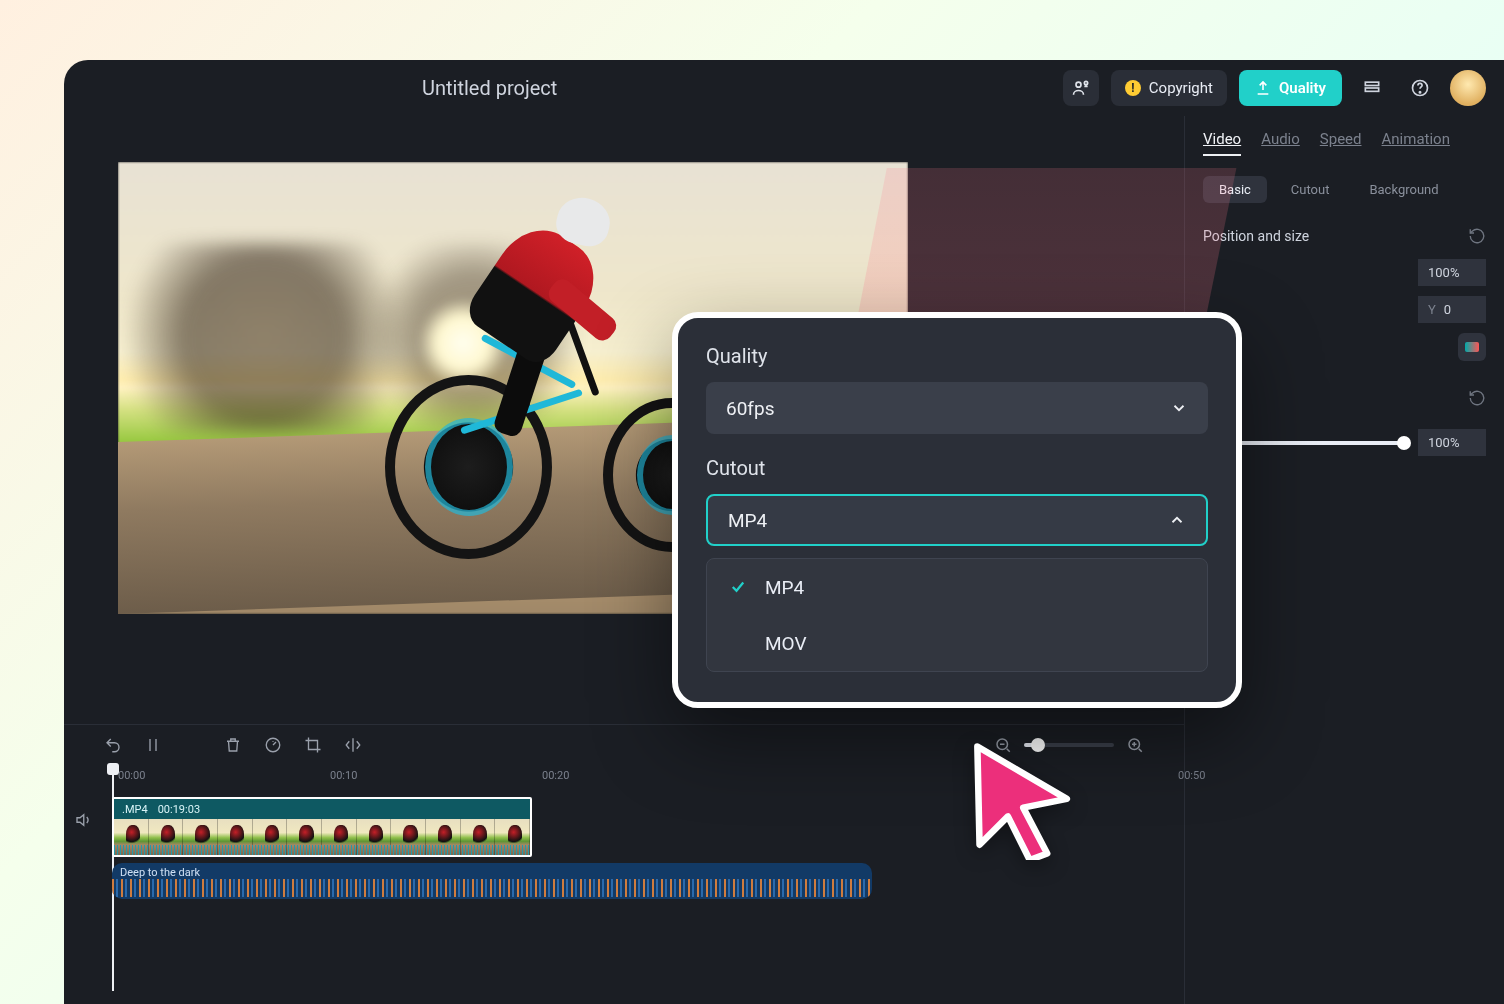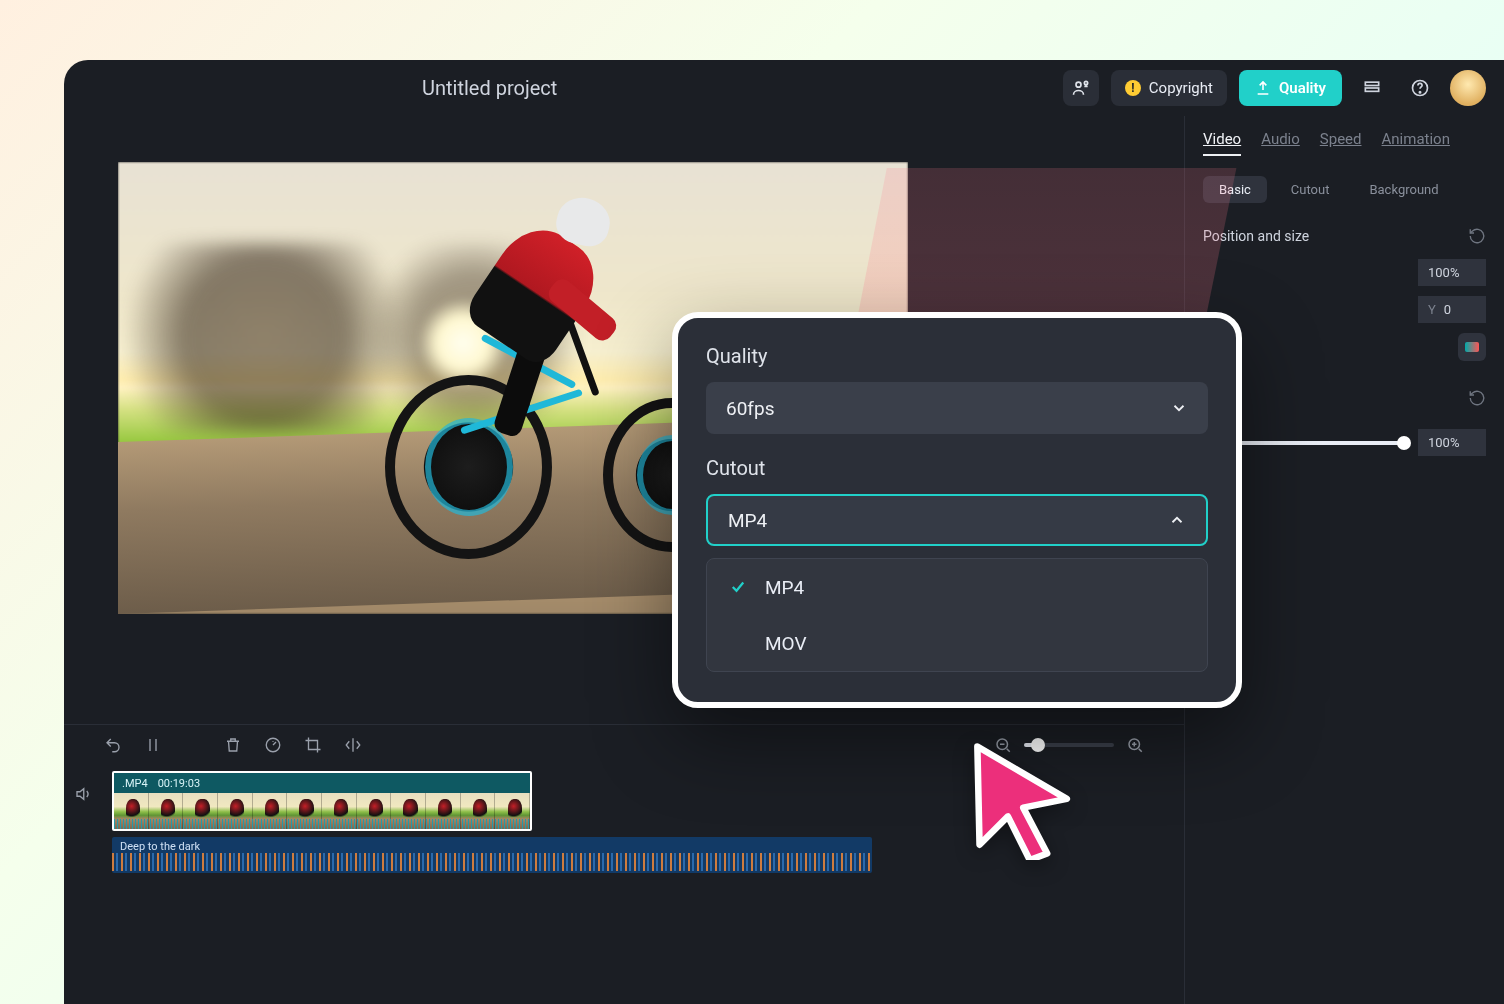--- a/index.html
+++ b/index.html
@@ -76,21 +76,21 @@
   .playhead { position:absolute; left:0; top:0; bottom:-200px; width:2px; background:#eef0f4; }
   .playhead::before { content:""; position:absolute; top:-2px; left:-5px; width:12px; height:12px; background:#eef0f4; border-radius:3px; }
   .tracks { position:relative; margin-left:48px; margin-top:6px; }
   .speaker { position:absolute; left:-38px; top:14px; color:#9aa0ab; }
   .clip { position:relative; height:60px; width:420px; border:2px solid #fff; border-radius:2px; background:#f9a8d4; overflow:hidden; }
   .clip-header { position:absolute; top:0; left:0; right:0; height:20px; background:#0e5962; color:#d8f4f7; font-size:11px; display:flex; align-items:center; gap:10px; padding:0 8px; }
   .thumbs { position:absolute; top:20px; left:0; right:0; bottom:0; display:flex; }
   .thumb { flex:1; background:linear-gradient(180deg,#e8dfc0 0%,#f0e8c0 38%,#8fbf4a 52%,#5f9534 62%,#a48866 72%,#7b6850 100%); border-right:1px solid rgba(0,0,0,.25); position:relative; }
   .thumb::after { content:""; position:absolute; left:36%; top:18%; width:42%; height:64%; background:radial-gradient(circle at 40% 30%,#c41f27 0%,#111 50%,transparent 60%); border-radius:40%; }
   .wave { position:absolute; left:0; right:0; bottom:0; height:10px; background:repeating-linear-gradient(90deg,#2799a8 0 1px,transparent 1px 3px); }
-  .audio-clip { margin-top:6px; height:36px; width:760px; background:#123a66; border-radius:2px; position:relative; color:#cfe0f4; font-size:11px; padding:3px 8px 0; overflow:hidden; }
+  .audio-clip { margin-top:6px; height:36px; width:760px; background:#123a66; border-radius:10px; position:relative; color:#cfe0f4; font-size:11px; padding:3px 8px 0; overflow:hidden; }
   .audio-wave { position:absolute; left:0; right:0; bottom:2px; height:18px; background:repeating-linear-gradient(90deg,#f08838 0 2px,transparent 2px 4px,#2f72b8 4px 6px,transparent 6px 9px); opacity:.85; }
   
   .modal { position:absolute; left:608px; top:252px; width:570px; background:#2b2f38; border:6px solid #fff; border-radius:26px; padding:26px 28px 30px; color:#e9edf5; box-shadow:0 30px 80px rgba(0,0,0,.45); }
   .m-label { font-size:20px; margin-bottom:14px; color:#dfe3ea; }
   .m-select { height:52px; background:#3a3f4a; border-radius:8px; display:flex; align-items:center; justify-content:space-between; padding:0 20px; font-size:19px; color:#eef0f4; cursor:pointer; margin-bottom:22px; }
   .m-select.open { border:2px solid #21d0c9; background:#353a45; }
   .m-dropdown { background:#32363f; border:1px solid #3f4450; border-radius:8px; overflow:hidden; margin-top:-10px; }
   .m-option { height:56px; display:flex; align-items:center; gap:18px; padding:0 22px; font-size:19px; color:#e9edf5; cursor:pointer; }
   .check { width:18px; color:#21d0c9; }
   .chev { width:18px; height:18px; }
@@ -201,20 +201,27 @@
             <div class="slider">
                 <div class="fill" style="width:16%"></div>
                 <div class="knob" style="left:16%"></div>
               </div>
             <svg viewBox="0 0 24 24" fill="none" stroke="currentColor" stroke-width="2">
                 <circle cx="11" cy="11" r="7"></circle>
                 <path d="M21 21l-4-4M8 11h6M11 8v6"></path>
               </svg>
           </div>
         </div>
+        <div class="ruler">
+          <div class="playhead"></div>
+          <span class="tick" style="left:6px">00:00</span>
+          <span class="tick" style="left:218px">00:10</span>
+          <span class="tick" style="left:430px">00:20</span>
+          <span class="tick" style="left:1066px">00:50</span>
+        </div>
         <div class="tracks">
           <div class="speaker">
             <svg width="18" height="18" viewBox="0 0 24 24" fill="none" stroke="currentColor" stroke-width="1.8">
                 <path d="M4 9v6h4l5 4V5L8 9H4zM17 8a6 6 0 0 1 0 8"></path>
               </svg>
           </div>
           <div class="clip">
             <div class="clip-header">
               <span>.MP4</span>
               <span>00:19:03</span>

